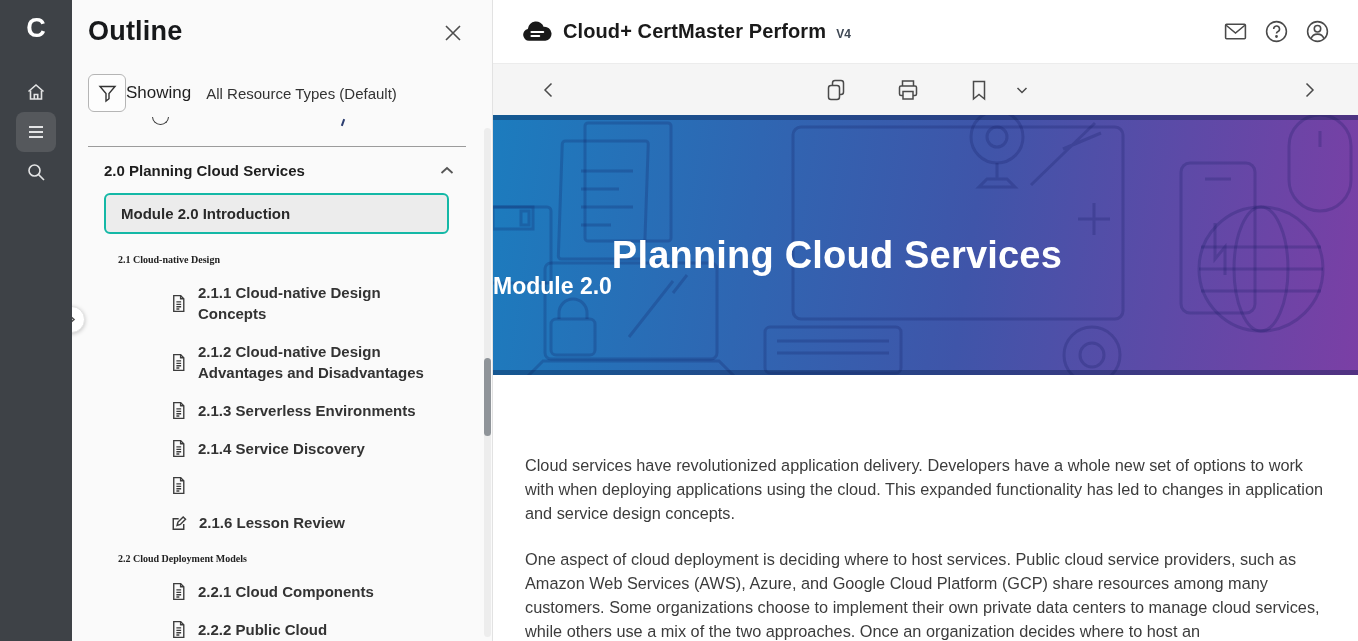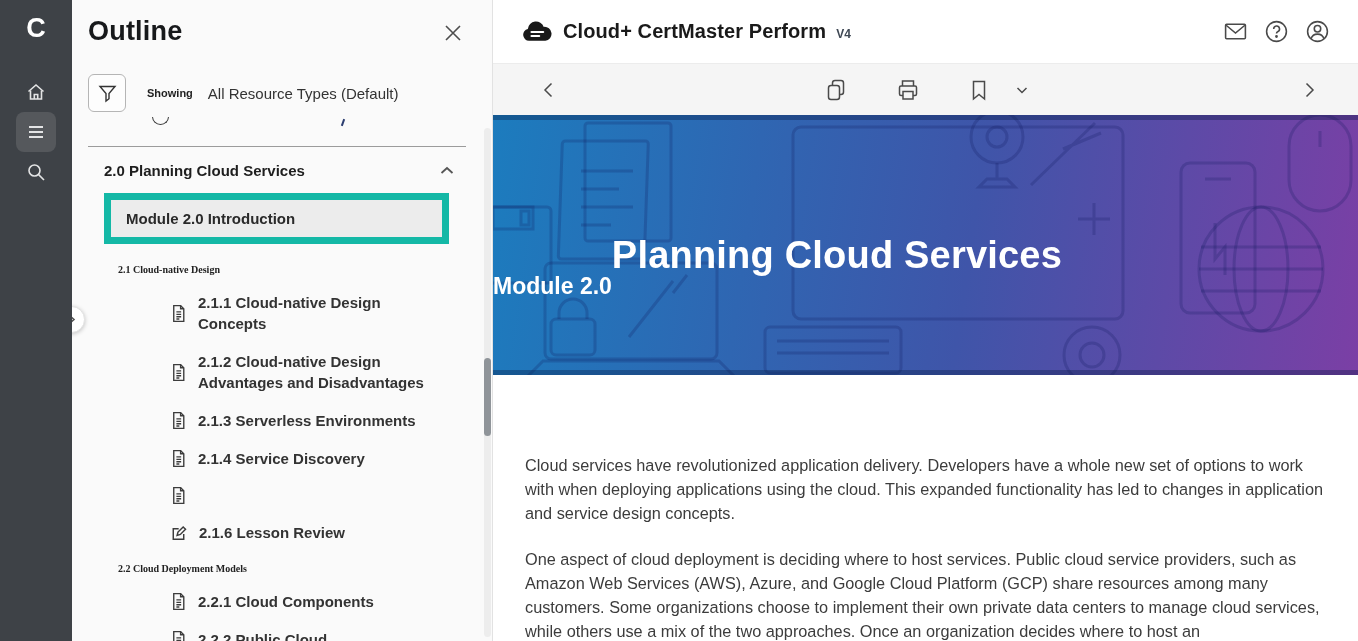--- a/index.html
+++ b/index.html
@@ -35,21 +35,21 @@
   .outline-title { font-size:27px; font-weight:700; color:#17191b; letter-spacing:.2px; }
   .close-btn { background:none; border:none; cursor:pointer; padding:6px; margin-top:2px; }
   .close-btn svg { stroke:#4d4d4d; stroke-width:1.6; }
 
   .filter-row { display:flex; align-items:center; margin:26px 16px 0 16px; }
   .filter-btn {
     width:38px; height:38px; border:1px solid #b5b5b5; border-radius:6px;
     background:#fdfdfd; display:flex; align-items:center; justify-content:center; cursor:pointer;
   }
   .filter-btn svg { stroke:#333; fill:none; stroke-width:1.4; }
-  .showing-label { margin-left:21px; font-weight:700; font-size:11px; color:#1f1f1f; }
+  .showing-label { margin-left:0; font-weight:400; font-size:17px; color:#1f1f1f; }
   .filter-value { margin-left:15px; font-size:15px; color:#333; }
 
   .clipped-row { position:relative; height:15px; margin-top:5px; overflow:hidden; }
   .clipped-arc {
     position:absolute; left:80px; top:-4px; width:17px; height:12px;
     border:1.8px solid #3a3a3a; border-top:none; border-radius:0 0 9px 9px;
   }
   .clipped-mark {
     position:absolute; left:270px; top:2px; width:2px; height:7px;
     background:#2c3e70; transform:rotate(20deg);
@@ -58,22 +58,22 @@
   .outline-divider { height:1px; background:#9b9b9b; margin:14px 26px 0 16px; }
 
   .tree { padding-bottom:4px; }
   .tree-row { cursor:pointer; }
   .tree-section {
     display:flex; align-items:center; justify-content:space-between;
     margin:15px 38px 8px 32px; font-size:15px; font-weight:700; color:#1e1e1e;
   }
   .tree-section svg { stroke:#555; fill:none; stroke-width:1.8; flex:0 0 auto; }
   .tree-selected {
-    margin:14px 43px 0 32px; background:#ececec; border:7px solid #14b8a6;
-    border-radius:0; padding:10px 15px; font-size:15px; font-weight:600; color:#2a2a2a;
+    margin:14px 43px 0 32px; background:#ececec; border:2px solid #14b8a6;
+    border-radius:6px; padding:10px 15px; font-size:15px; font-weight:600; color:#2a2a2a;
   }
   .tree-subsection { margin:20px 16px 0 46px; font-size:10px; font-weight:700; color:#222;font-family:Liberation Serif, serif; }
   .tree-leaf {
     display:flex; align-items:center; gap:11px; margin:17px 40px 0 98px;
     font-size:15px; font-weight:600; color:#333; line-height:21px;
   }
   .tree-leaf svg { flex:0 0 auto; stroke:#3c3c3c; fill:none; stroke-width:1.3; }
   .tree-leaf .lbl { max-width:238px; }
 
   .scroll-track {

